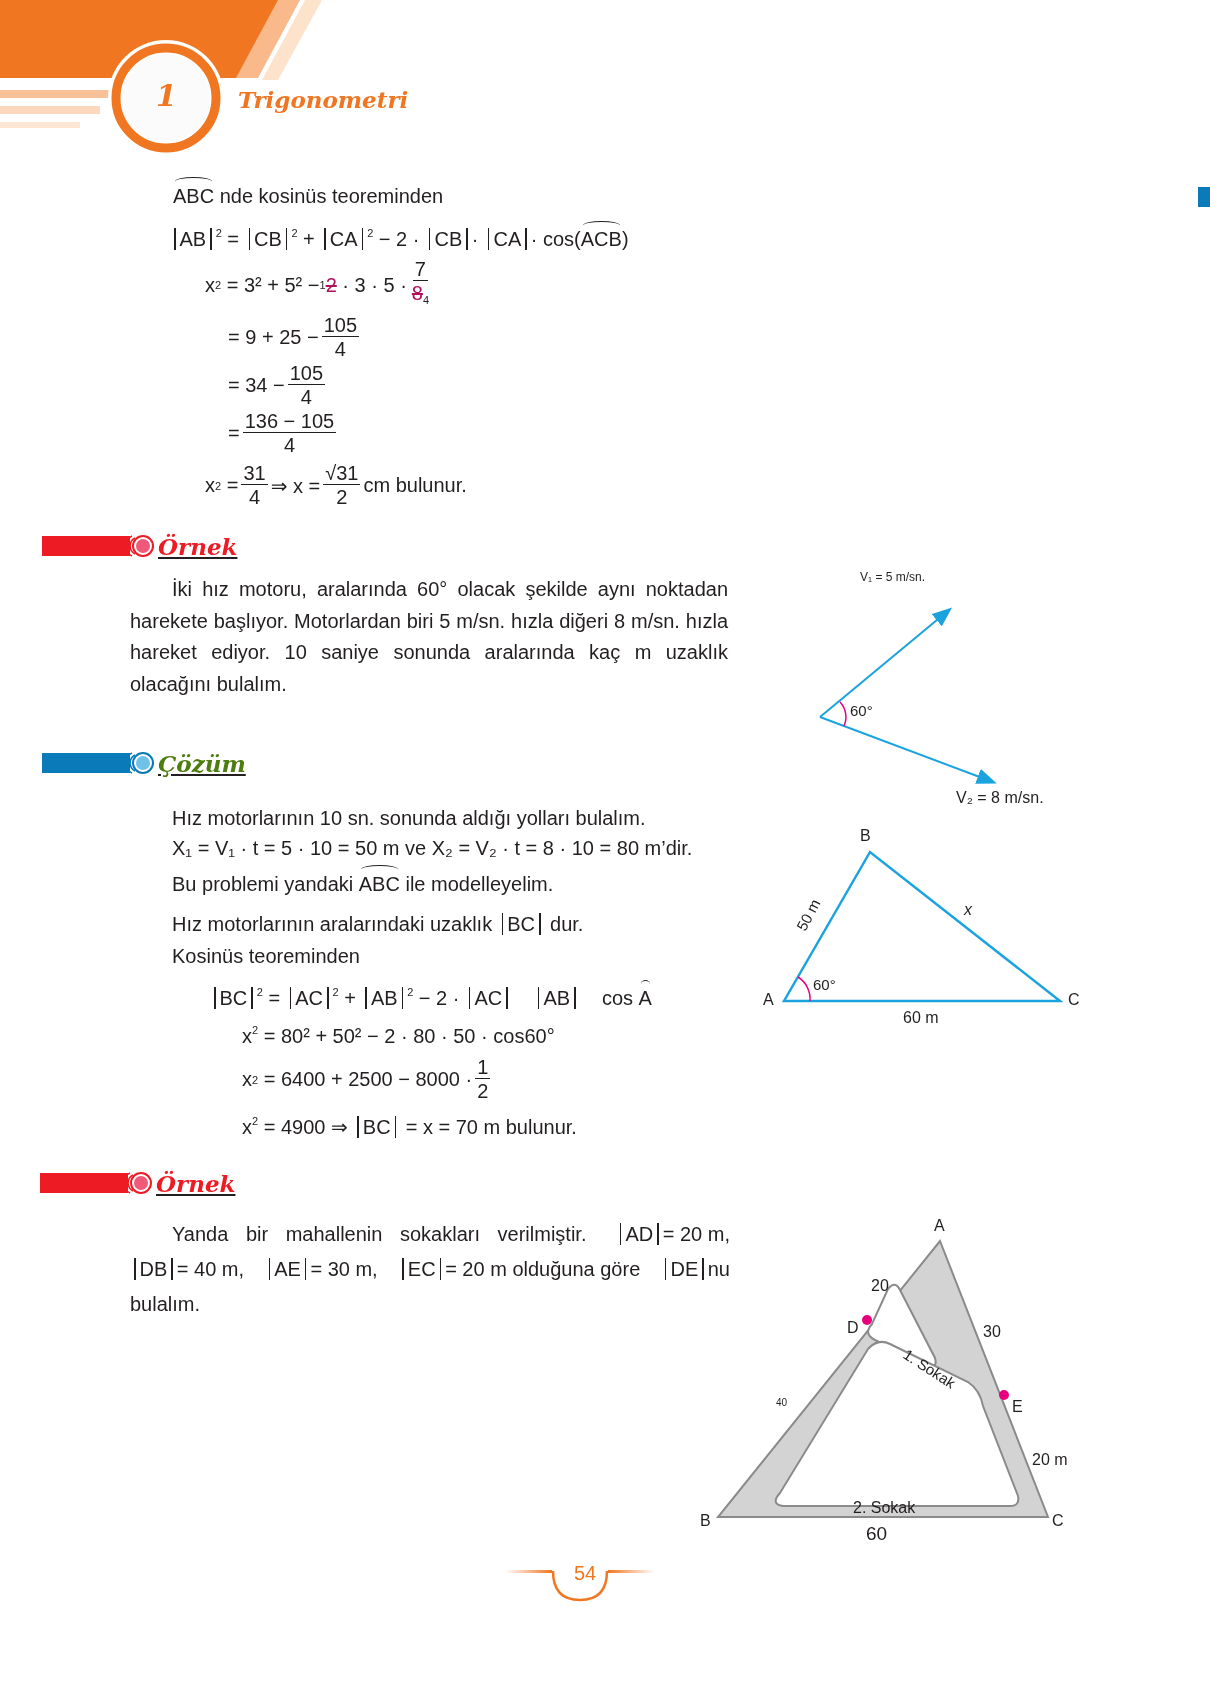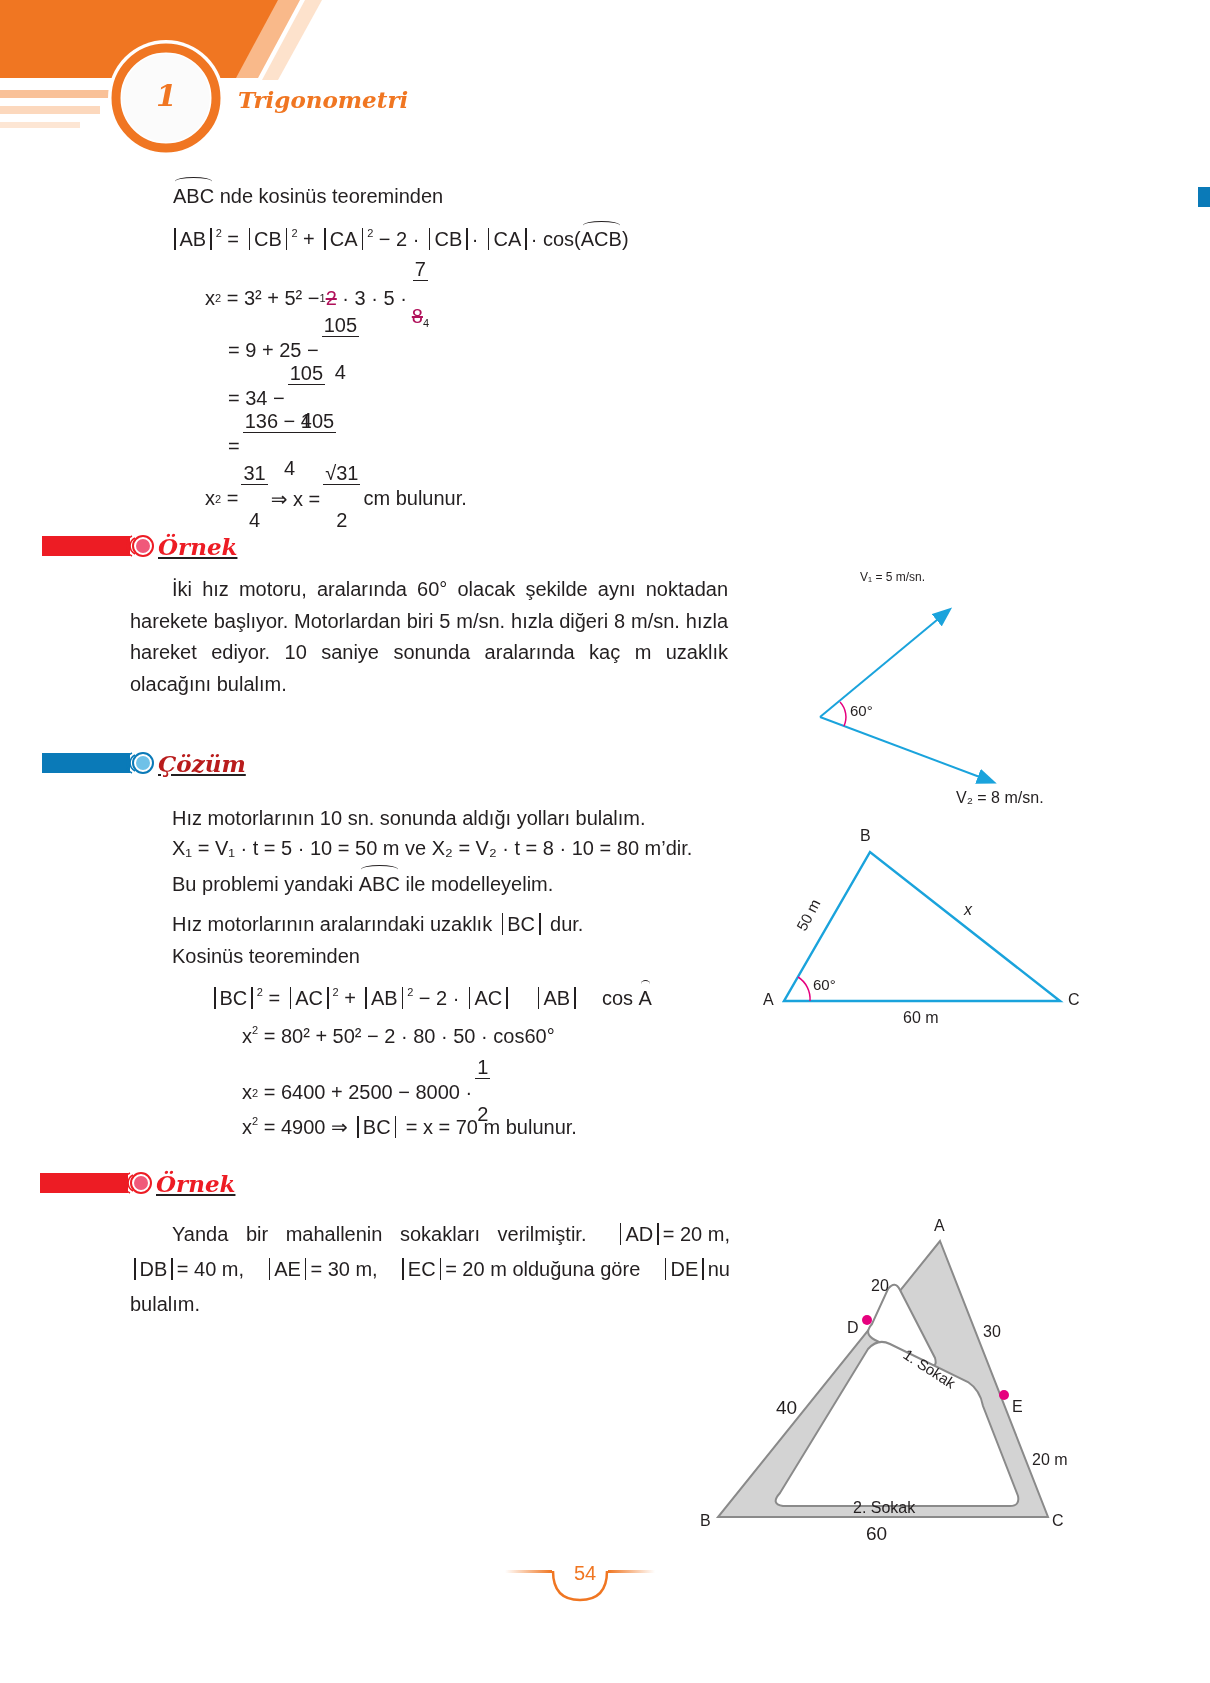--- a/index.html
+++ b/index.html
@@ -4,21 +4,21 @@
 <style>
   html, body { margin:0; padding:0; background:#fff; }
   body { width:1210px; height:1683px; position:relative; overflow:hidden;
          font-family:"Liberation Sans", sans-serif; color:#231f20; }
   .abs { position:absolute; }
   .txt { font-size:20px; line-height:1.2; white-space:nowrap; }
   .para { font-size:20px; line-height:31.5px; text-align:justify; }
   .math { font-size:20px; white-space:nowrap; }
   .frac { display:inline-flex; flex-direction:column; align-items:center; vertical-align:middle; margin:0 3px; }
   .frac .num { border-bottom:1.5px solid #231f20; padding:0 2px; line-height:22px; }
-  .frac .den { line-height:30px; padding:0 2px;margin-top:20px; }
+  .frac .den { line-height:24px; padding:0 2px; }
   sup { font-size:11px; vertical-align:9px; }
   sub { font-size:11px; vertical-align:-4px; }
   .hat { position:relative; display:inline-block; }
   .hat::before { content:""; position:absolute; left:2px; right:2px; top:-7px; height:8px;
                  border-top:1.5px solid #231f20; border-radius:50% 50% 0 0; }
   .bar { display:inline-block; width:1.5px; height:22px; background:#231f20; vertical-align:-4px; margin:0 4px; }
   .strike { color:#b0105a; text-decoration:line-through; }
   .sec-head { display:flex; align-items:center; height:26px;text-decoration:underline; }
   .sec-head .stripe { height:20px; width:88px; }
   .sec-head .target { width:30px; height:26px; position:relative; margin-left:-4px; }
@@ -128,21 +128,21 @@
 <div class="abs txt" style="left:956px;top:788px;font-size:16px">V₂ = 8 m/sn.</div>
 
 <div class="abs sec-head" style="left:42px;top:750px">
   <div class="stripe" style="background:#0a7ab8"></div>
   <svg class="target" viewBox="0 0 30 26">
     <path d="M6 3 A11 11 0 0 0 6 23" fill="none" stroke="#0a7ab8" stroke-width="1.5"></path>
     <path d="M9 5 A9 9 0 0 0 9 21" fill="none" stroke="#0a7ab8" stroke-width="1.5"></path>
     <circle cx="17" cy="13" r="10" fill="none" stroke="#0a7ab8" stroke-width="2"></circle>
     <circle cx="17" cy="13" r="7" fill="#6fc1e8"></circle>
   </svg>
-  <span class="label" style="color:#b91c1c">Çözüm</span>
+  <span class="label" style="color:#4d7c0f">Çözüm</span>
 </div>
 <div class="abs txt" style="left:172px;top:806px">Hız motorlarının 10 sn. sonunda aldığı yolları bulalım.</div>
 <div class="abs txt" style="left:172px;top:836px">X₁ = V₁ · t = 5 · 10 = 50 m ve X₂ = V₂ · t = 8 · 10 = 80 m’dir.</div>
 <div class="abs txt" style="left:172px;top:872px">
   <span>Bu problemi yandaki</span>
   <span class="hat">ABC</span>
   <span>ile modelleyelim.</span>
 </div>
 <div class="abs txt" style="left:172px;top:912px">
   <span>Hız motorlarının aralarındaki uzaklık</span>
@@ -219,21 +219,21 @@
   <path d="M188 59 Q 195 50 200 60 L 235 128 Q 238 138 228 136 L 175 110 Q 163 104 172 94 Z" fill="#fff" stroke="#8a8a8a" stroke-width="2"></path>
   <path d="M170 131 Q 180 120 192 126 L 270 164 Q 282 172 285 188 L 320 278 Q 322 288 312 288 L 85 288 Q 72 286 82 275 Z" fill="#fff" stroke="#8a8a8a" stroke-width="2" transform="translate(-2,-12)"></path>
   <circle cx="167" cy="90" r="5" fill="#e6007e"></circle>
   <circle cx="304" cy="165" r="5" fill="#e6007e"></circle>
 </svg>
 <div class="abs txt" style="left:934px;top:1216px;font-size:16px">A</div>
 <div class="abs txt" style="left:871px;top:1276px;font-size:16px">20</div>
 <div class="abs txt" style="left:847px;top:1318px;font-size:16px">D</div>
 <div class="abs txt" style="left:983px;top:1322px;font-size:16px">30</div>
 <div class="abs txt" style="left:900px;top:1360px;font-size:15px;transform:rotate(33deg)">1. Sokak</div>
-<div class="abs txt" style="left:776px;top:1397px;font-size:19px">40</div>
+<div class="abs txt" style="left:776px;top:1397px;font-size:10px">40</div>
 <div class="abs txt" style="left:1012px;top:1397px;font-size:16px">E</div>
 <div class="abs txt" style="left:1032px;top:1450px;font-size:16px">20 m</div>
 <div class="abs txt" style="left:853px;top:1498px;font-size:16px">2. Sokak</div>
 <div class="abs txt" style="left:700px;top:1511px;font-size:16px">B</div>
 <div class="abs txt" style="left:1052px;top:1511px;font-size:16px">C</div>
 <div class="abs txt" style="left:866px;top:1523px;font-size:19px">60</div>
 
 <svg class="abs" style="left:505px;top:1560px" width="150" height="45">
   <defs>
     <linearGradient id="gl" x1="0" x2="1">

